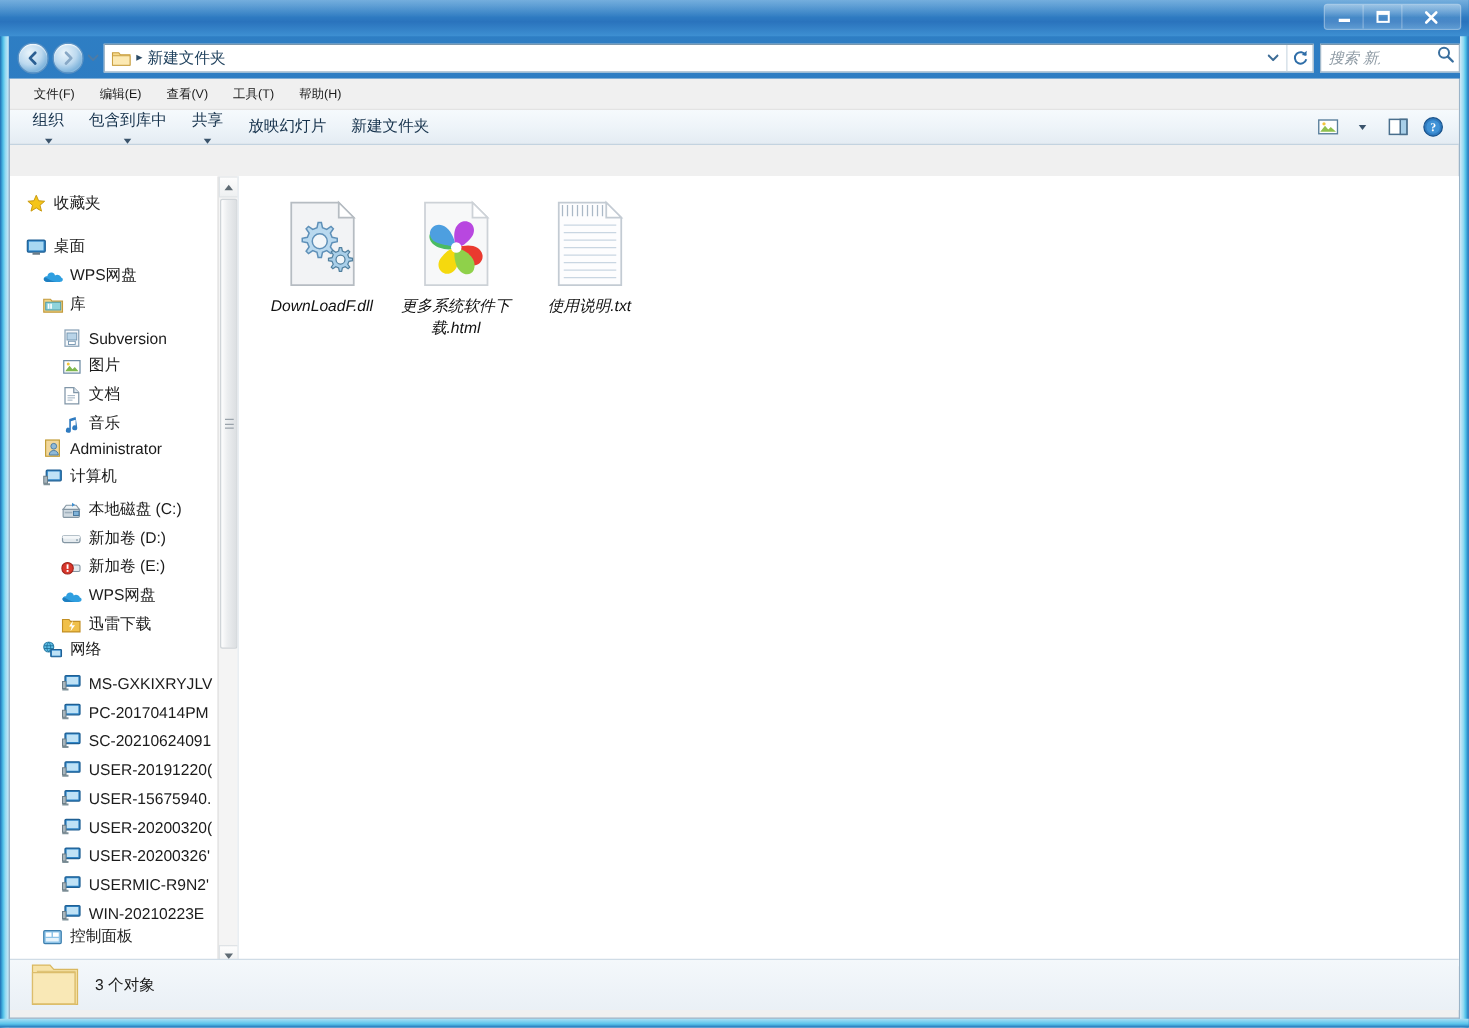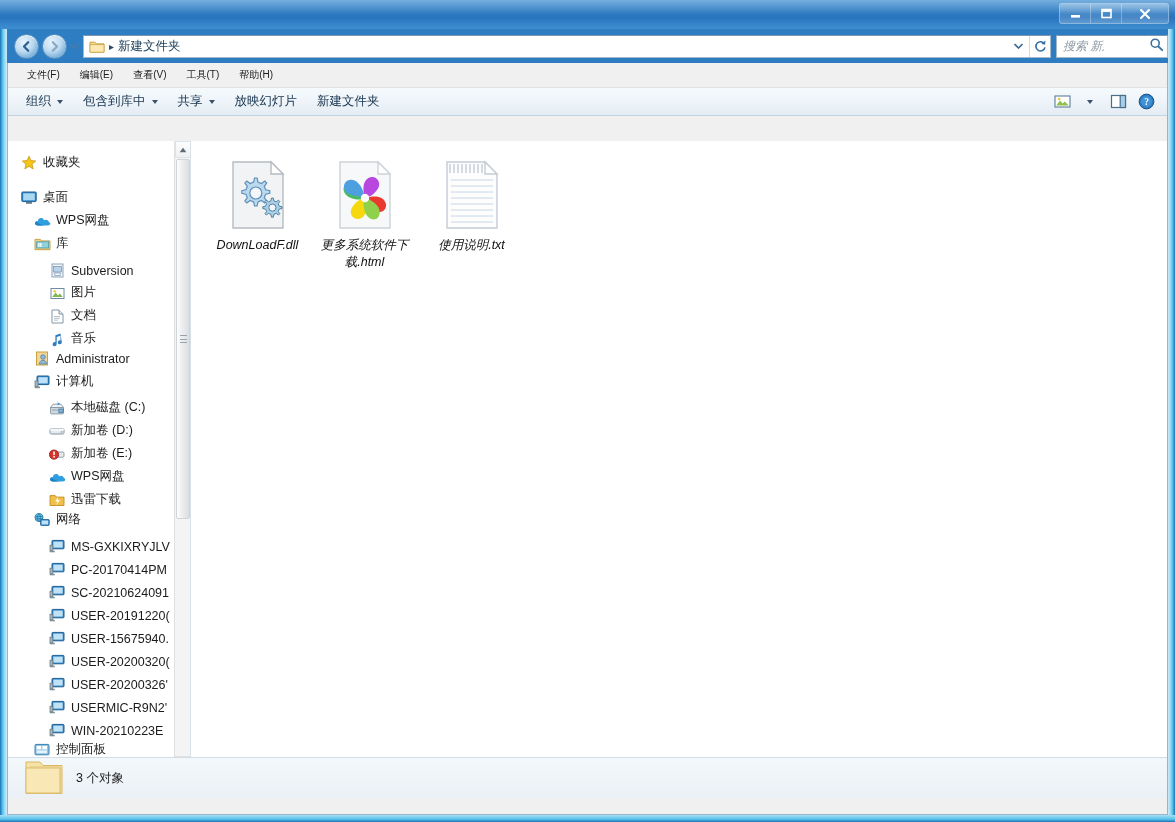--- a/index.html
+++ b/index.html
@@ -121,21 +121,21 @@
   
   .cmdbar {
     height: 28px;
     background: linear-gradient(180deg,#f6fafd 0%, #eef4f9 50%, #e4ecf3 100%);
     border-bottom: 1px solid #c3d3e0;
     display: flex; align-items: center; padding-left: 8px;
   }
   .cmdbtn {
     font-size: 12.5px; color: #17334d; padding: 4px 9px;
     display: flex; align-items: center; gap: 6px; white-space: nowrap;
-    border: 1px solid transparent; border-radius: 2px;
+    border: 1px solid transparent; border-radius: 2px; flex-direction: column;
   }
   .caret { width:0;height:0;border-left:3.5px solid transparent;border-right:3.5px solid transparent;border-top:4px solid #3a536b; }
   .cmd-right { margin-left: auto; display: flex; align-items: center; padding-right: 8px; gap: 2px; }
   .cmd-icobtn {
     width: 26px; height: 22px; display:flex; align-items:center; justify-content:center;
     border:1px solid transparent; border-radius:2px;
   }
 
   
   .body {
@@ -193,21 +193,21 @@
     border: 1px solid transparent; border-radius: 3px;
   }
   .fileicon { width: 74px; height: 74px; margin-bottom: 5px; }
   .filelabel {
     font-size: 12.5px; color: #111111; text-align: center;
     line-height: 17px; word-break: break-all; max-width: 96px;
   }
 
   
   .statusbar {
-    position: absolute; left:0; right:0; bottom:16px; height: 41px;
+    position: absolute; left:0; right:0; bottom:6px; height: 41px;
     background: linear-gradient(180deg,#f4f8fb 0%, #eaf0f6 100%);
     border-top: 1px solid #d0dce6;
     display: flex; align-items: center; padding-left: 14px;
   }
   .status-folder { width: 44px; height: 38px; margin-right: 10px; flex:none; }
   .status-text { font-size: 12.5px; color: #1b1b1b; }
 </style>
 </head>
 <body>
 

